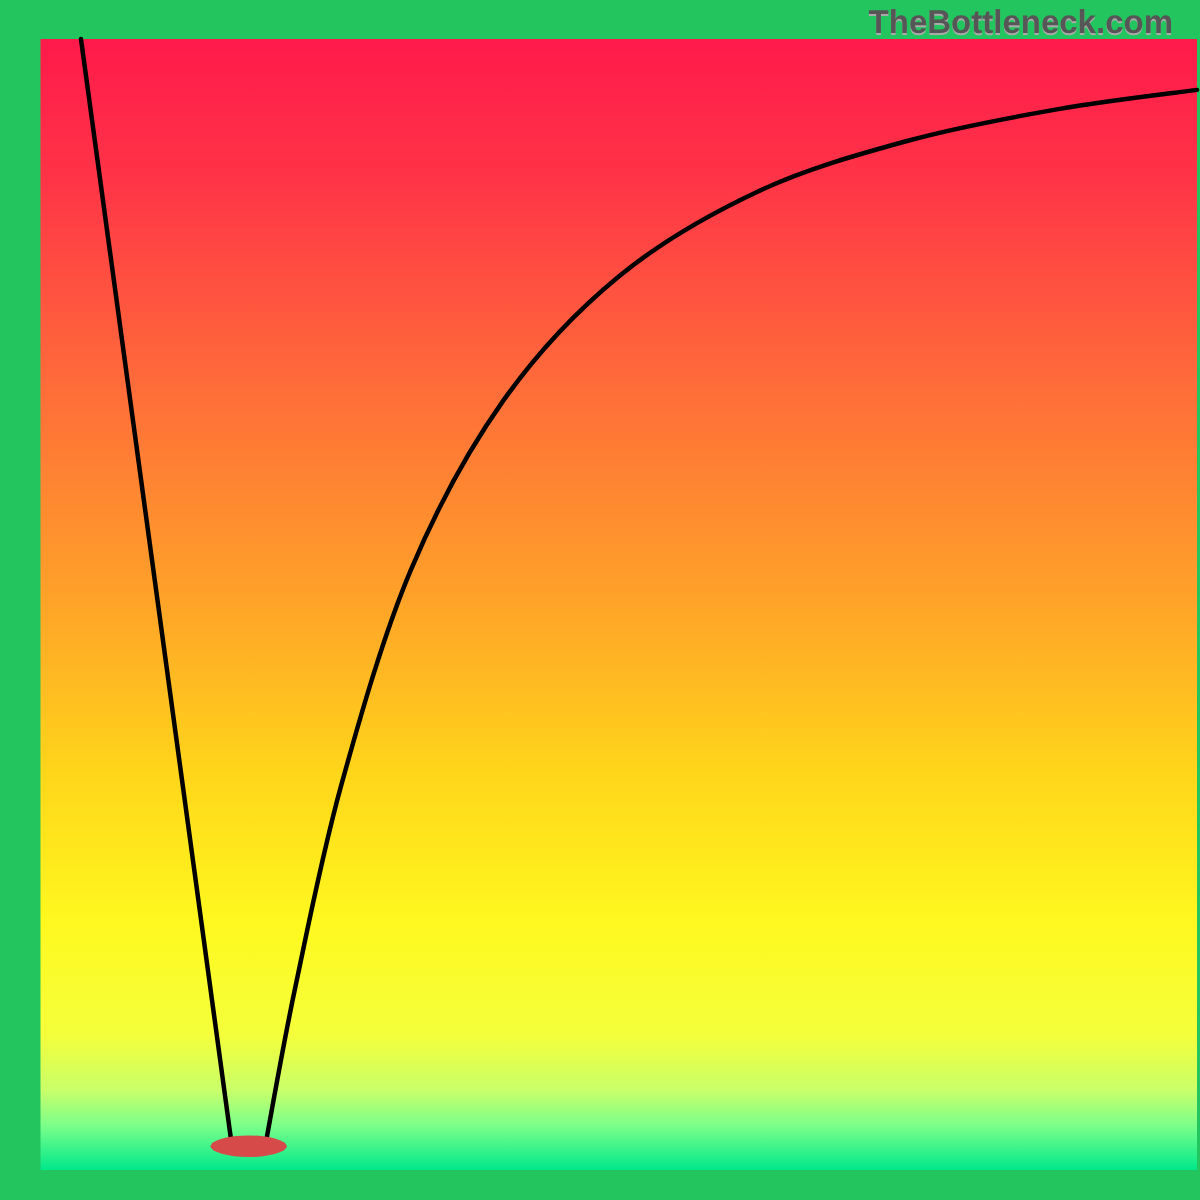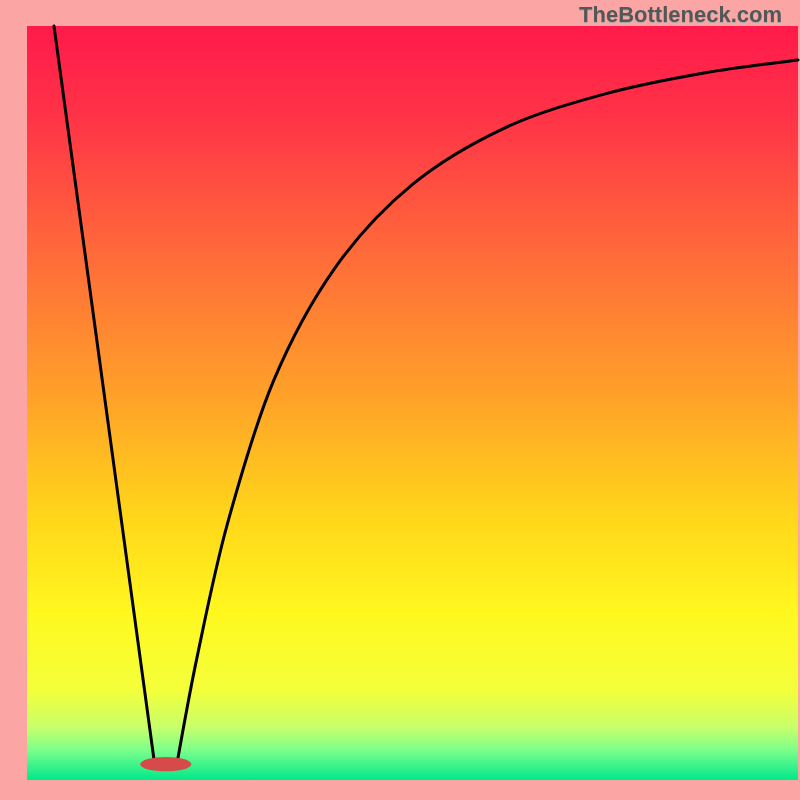--- a/index.html
+++ b/index.html
@@ -5,21 +5,21 @@
   html, body {
     margin: 0;
     padding: 0;
     width: 800px;
     height: 800px;
     overflow: hidden;
   }
   .frame {
     width: 800px;
     height: 800px;
-    background: #fca5a5;
+    background: #22c55e;
     position: relative;
   }
   .watermark {
     position: absolute;
     top: 2px;
     right: 18px;
     font-family: Arial, Helvetica, sans-serif;
     font-size: 22px;
     font-weight: 600;
     color: #565656;

